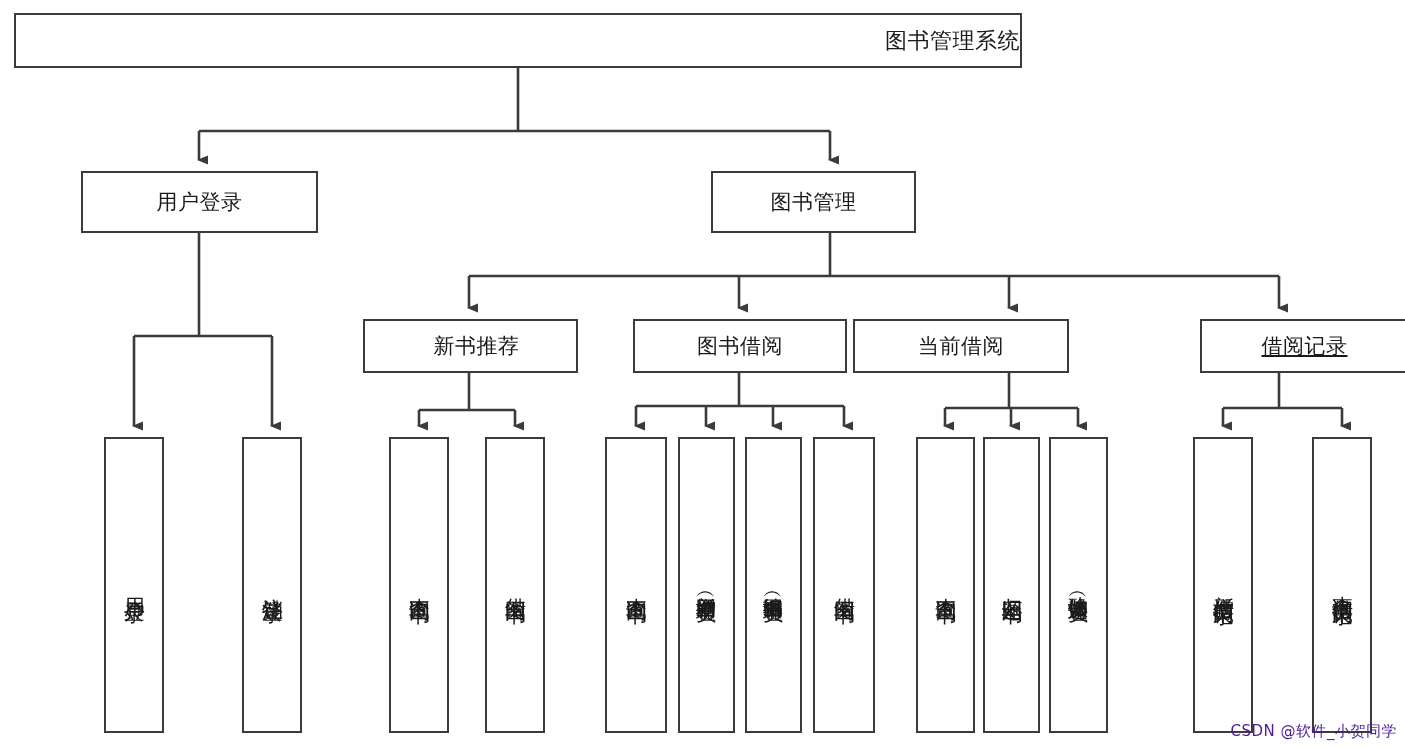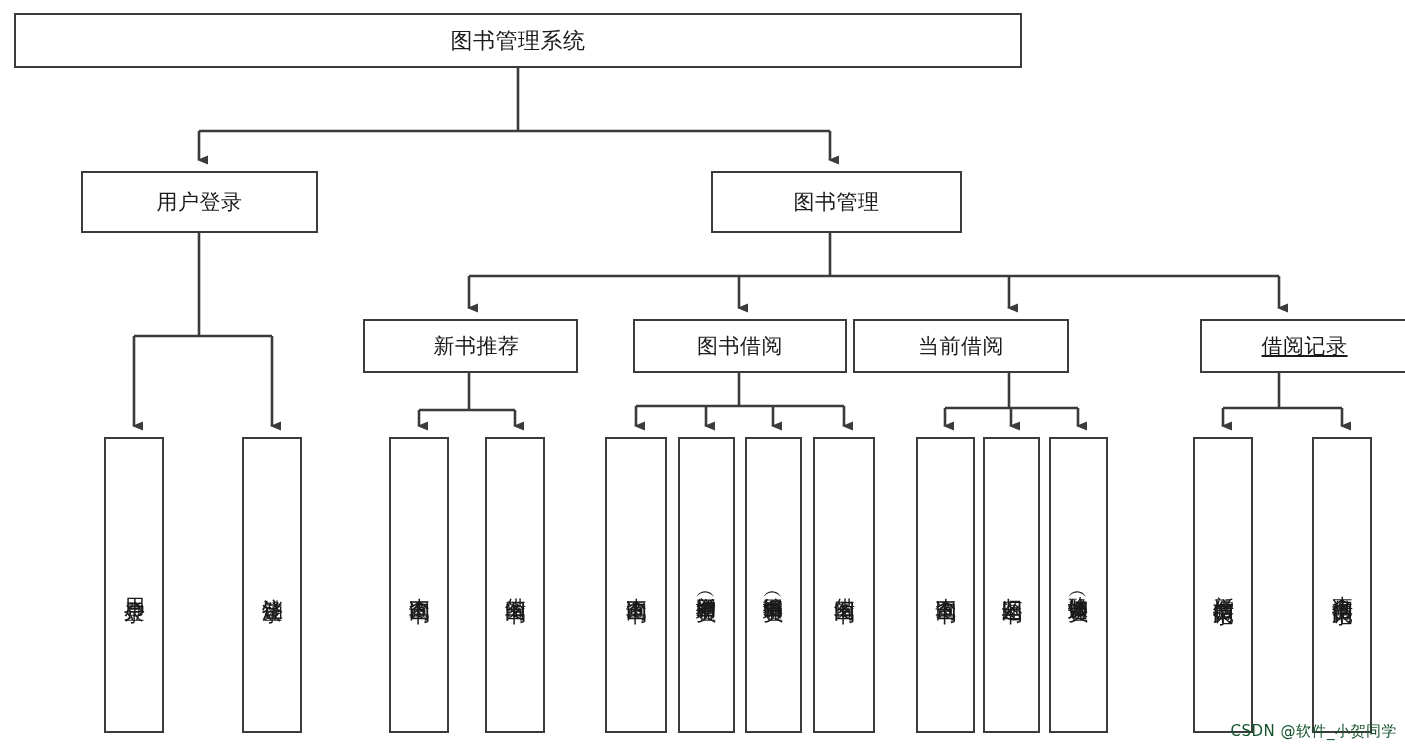--- a/index.html
+++ b/index.html
@@ -47,21 +47,21 @@
     white-space:nowrap;
     max-height:278px;
   }
   .node.v.narrow .cap{font-size:20px;letter-spacing:1px;}
 
   #watermark{
     position:absolute;
     right:8px;
     bottom:6px;
     font-size:15px;
-    color:#14532d;
+    color:#4c1d95;
     letter-spacing:0.5px;
     white-space:nowrap;
   }
 </style>
 </head>
 <body>
 
 <div id="stage">
 
   <svg id="wires" viewBox="0 0 1405 747" xmlns="http://www.w3.org/2000/svg">
@@ -109,29 +109,29 @@
       <path d="M1011,408 L1011,426" marker-end="url(#arw)"></path>
       <path d="M1078,408 L1078,426" marker-end="url(#arw)"></path>
 
       <path d="M1279,373 L1279,408"></path>
       <path d="M1223,408 L1342,408"></path>
       <path d="M1223,408 L1223,426" marker-end="url(#arw)"></path>
       <path d="M1342,408 L1342,426" marker-end="url(#arw)"></path>
     </g>
   </svg>
 
-  <div class="node h root" style="left:14px;top:13px;width:1008px;height:55px;">
+  <div class="node h root" style="left:14px;top:13px;width:1008px;height:55px;justify-content:flex-end;">
     <span class="cap">图书管理系统</span>
   </div>
 
   <div class="node h" style="left:81px;top:171px;width:237px;height:62px;">
     <span class="cap">用户登录</span>
   </div>
 
-  <div class="node h" style="left:711px;top:171px;width:251px;height:62px;">
+  <div class="node h" style="left:711px;top:171px;width:205px;height:62px;">
     <span class="cap">图书管理</span>
   </div>
 
   <div class="node v" style="left:104px;top:437px;width:60px;height:296px;">
     <span class="cap">用户登录</span>
   </div>
   <div class="node v" style="left:242px;top:437px;width:60px;height:296px;">
     <span class="cap">注销登录</span>
   </div>
 

